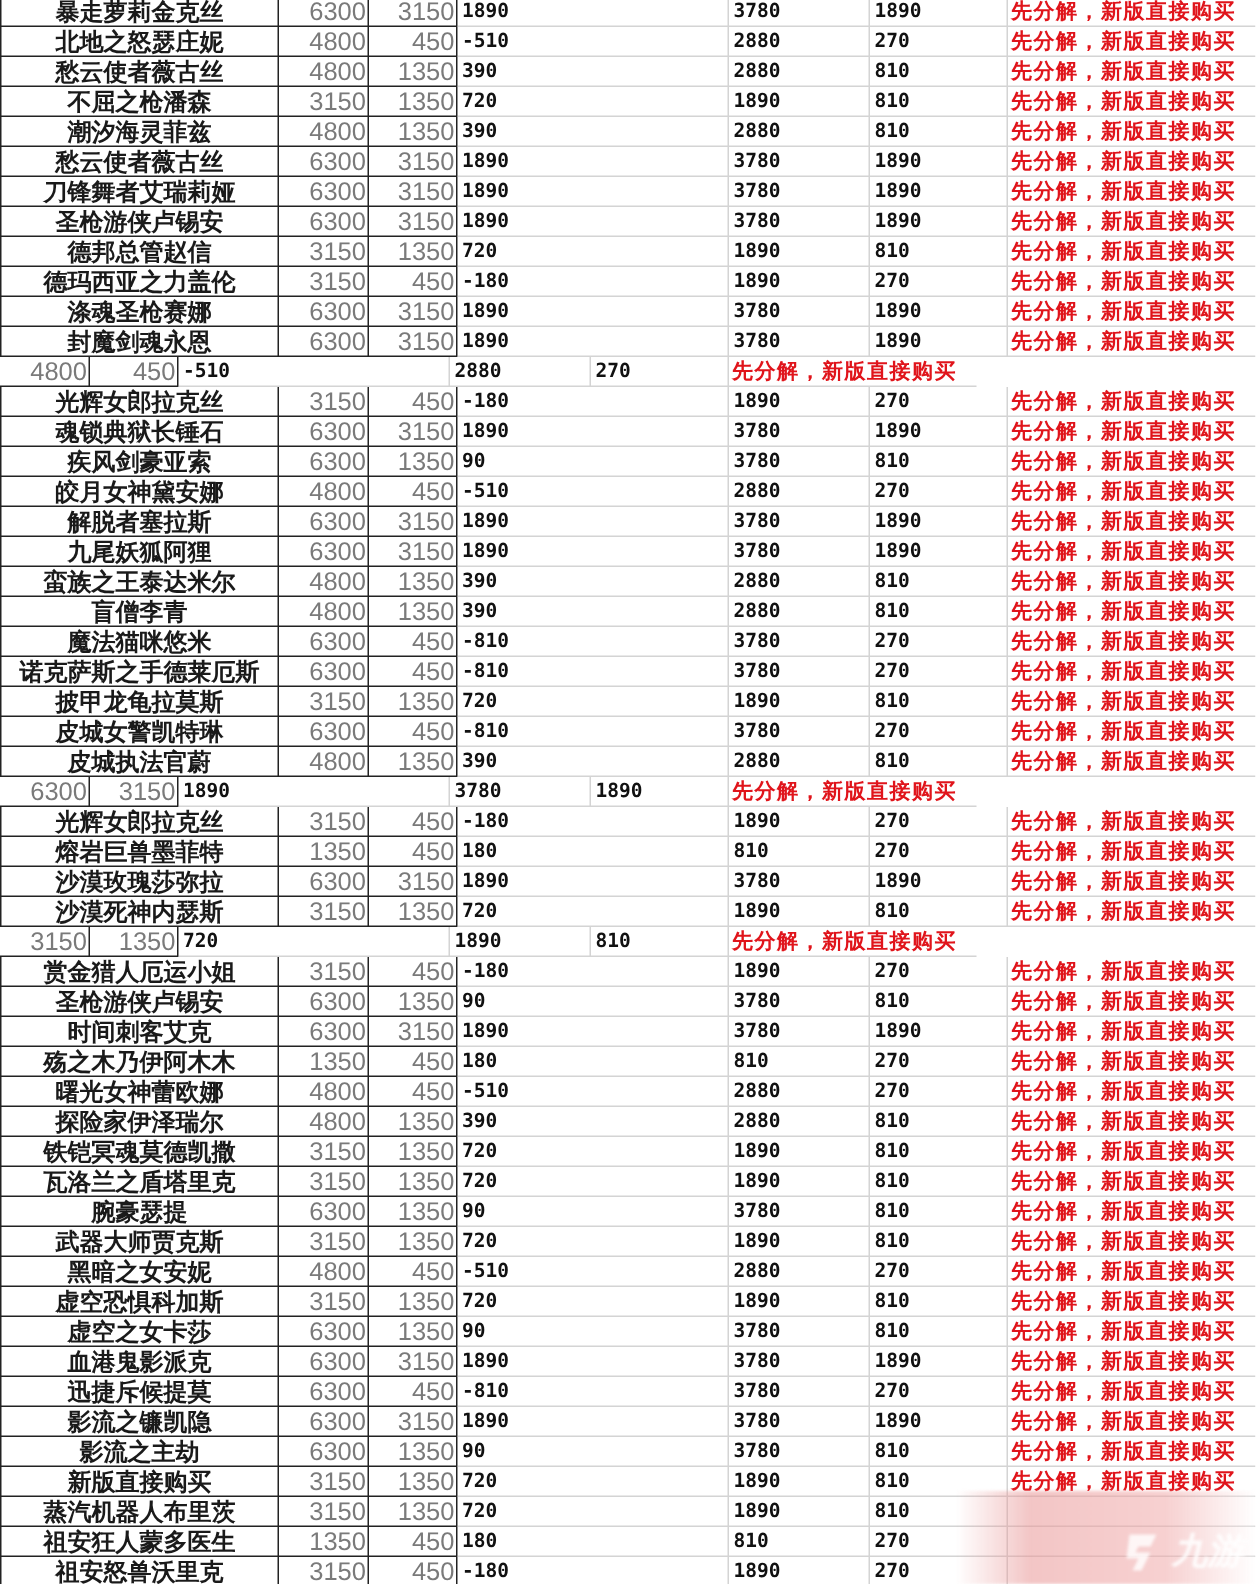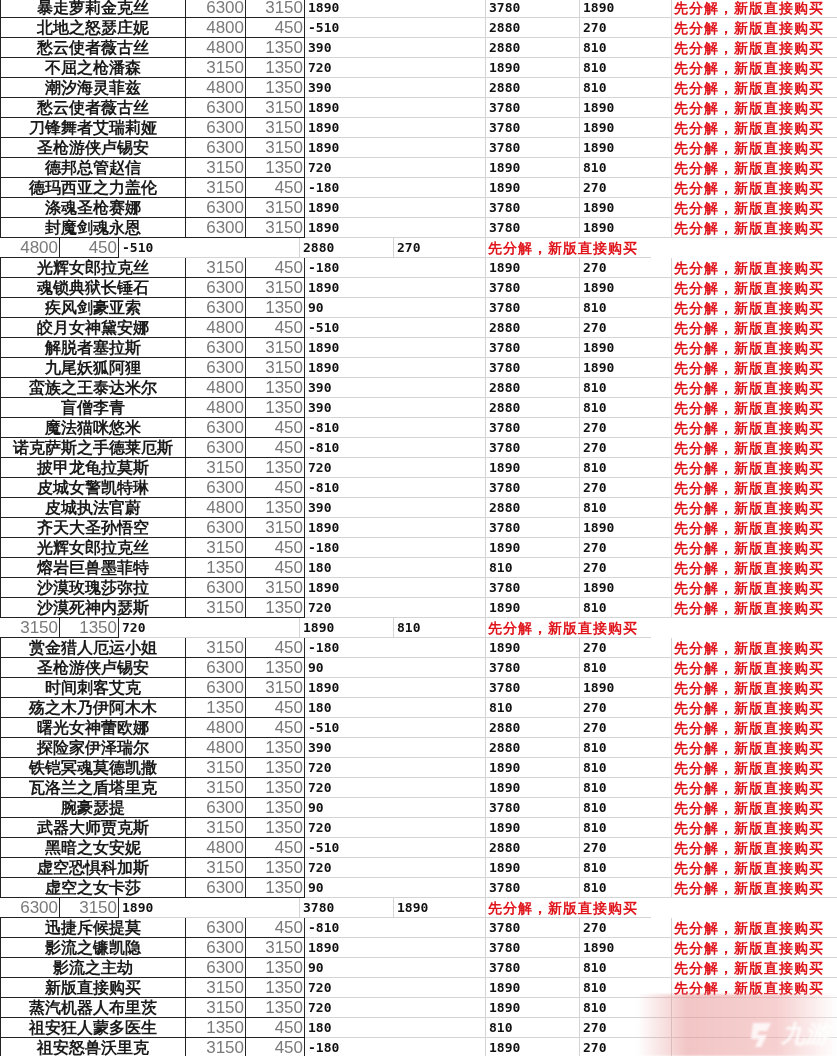--- a/index.html
+++ b/index.html
@@ -261,21 +261,20 @@
     <div class="row">
     <div class="cell c-name">皮城执法官蔚</div>
     <div class="cell c-a">4800</div>
     <div class="cell c-b">1350</div>
     <div class="cell c-d">390</div>
     <div class="cell c-r">2880</div>
     <div class="cell c-r2">810</div>
     <div class="cell c-note">先分解，新版直接购买</div>
   </div>
     <div class="row">
-    <div class="cell c-name">齐天大圣孙悟空</div>
     <div class="cell c-a">6300</div>
     <div class="cell c-b">3150</div>
     <div class="cell c-d">1890</div>
     <div class="cell c-r">3780</div>
     <div class="cell c-r2">1890</div>
     <div class="cell c-note">先分解，新版直接购买</div>
   </div>
     <div class="row">
     <div class="cell c-name">光辉女郎拉克丝</div>
     <div class="cell c-a">3150</div>
@@ -431,20 +430,21 @@
     <div class="row">
     <div class="cell c-name">虚空之女卡莎</div>
     <div class="cell c-a">6300</div>
     <div class="cell c-b">1350</div>
     <div class="cell c-d">90</div>
     <div class="cell c-r">3780</div>
     <div class="cell c-r2">810</div>
     <div class="cell c-note">先分解，新版直接购买</div>
   </div>
     <div class="row">
+    <div class="cell c-name">血港鬼影派克</div>
     <div class="cell c-a">6300</div>
     <div class="cell c-b">3150</div>
     <div class="cell c-d">1890</div>
     <div class="cell c-r">3780</div>
     <div class="cell c-r2">1890</div>
     <div class="cell c-note">先分解，新版直接购买</div>
   </div>
     <div class="row">
     <div class="cell c-name">迅捷斥候提莫</div>
     <div class="cell c-a">6300</div>

